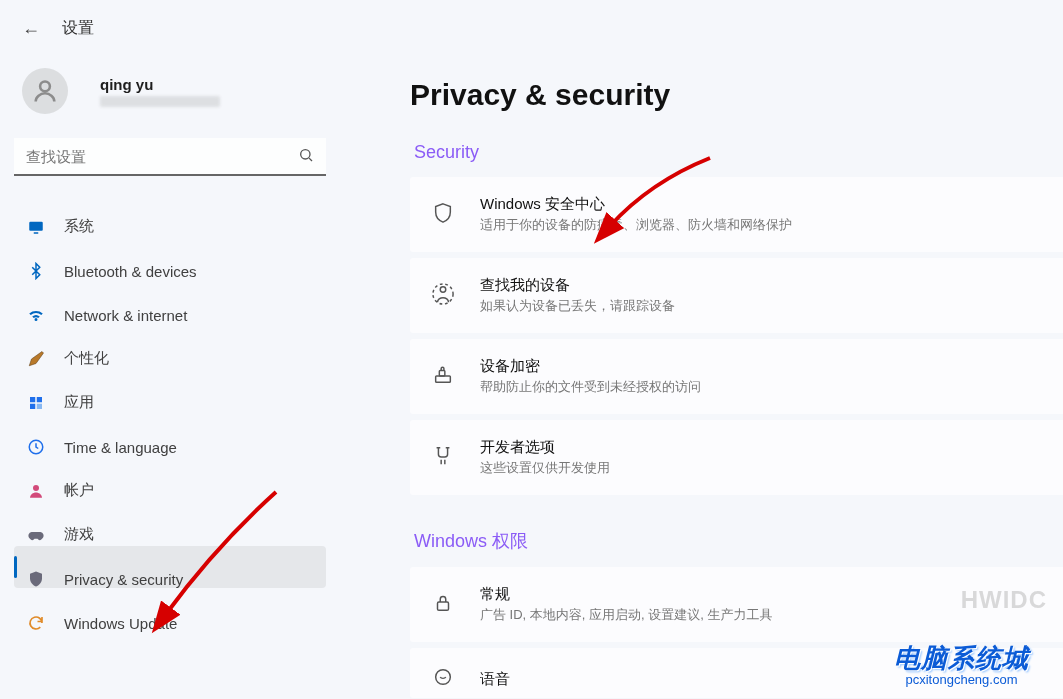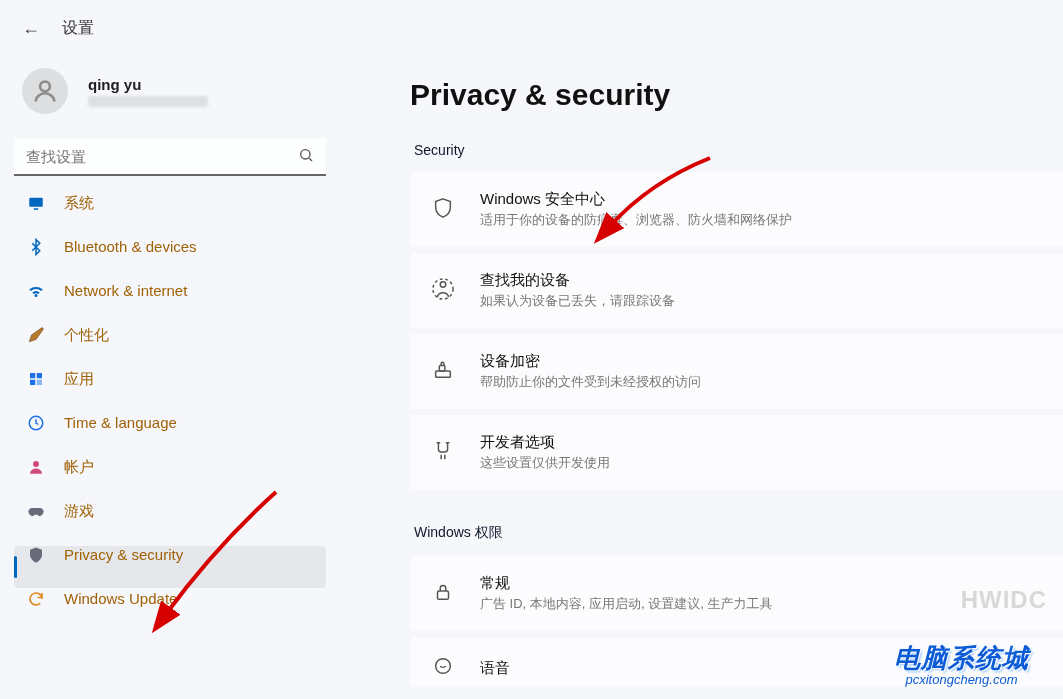--- a/index.html
+++ b/index.html
@@ -2,52 +2,52 @@
 <html><head>
   <meta charset="utf-8">
   <style>
     * { margin:0; padding:0; box-sizing:border-box; font-family:"Segoe UI","Microsoft YaHei",sans-serif; }
     body { width:1063px; height:699px; background:#f5f7fb; color:#1e1e1e; overflow:hidden; position:relative; }
     .topbar { height:56px; display:flex; align-items:center; padding:0 22px; gap:22px; }
     .back { font-size:18px; color:#444; cursor:pointer; }
     .title { font-size:16px; color:#333; }
     .layout { display:flex; height:calc(100% - 56px); }
     .sidebar { width:340px; padding:0 14px 10px 14px; }
-    .profile { display:flex; align-items:center; gap:20px; padding:12px 8px 18px 8px; }
+    .profile { display:flex; align-items:center; gap:32px; padding:12px 8px 18px 8px; }
     .avatar { width:46px; height:46px; border-radius:50%; background:#dcdee0; display:flex; align-items:center; justify-content:center; }
     .avatar svg { width:28px; height:28px; fill:none; stroke:#8c8c8c; stroke-width:2.2; }
     .profile-name { font-size:15px; font-weight:600; color:#1e1e1e; margin-bottom:3px; }
     .profile-sub { width:120px; height:11px; background:#dddfe2; border-radius:2px; filter:blur(1.5px); }
     .search { position:relative; margin:6px 0 18px 0; }
     .search input { width:100%; height:38px; padding:0 40px 0 12px; border:none; background:#ffffffcc; font-size:15px; color:#333; border-bottom:2px solid #666; }
     .search .mag { position:absolute; right:12px; top:50%; transform:translateY(-50%); color:#555; }
     .nav { display:flex; flex-direction:column; gap:2px; margin-top:4px; }
-    .item { display:flex; align-items:flex-start; gap:18px; height:42px; padding:0 12px; border-radius:4px; font-size:15px; color:#a16207; cursor:pointer; position:relative; }
+    .item { display:flex; align-items:flex-end; gap:18px; height:42px; padding:0 12px; border-radius:4px; font-size:15px; color:#404040; cursor:pointer; position:relative; }
     .item.active { background:#e5e7ea; }
     .item.active::before { content:""; position:absolute; left:0; top:10px; bottom:10px; width:3px; background:#0067c0; border-radius:2px; }
     .ic { width:20px; display:flex; align-items:center; justify-content:center; }
     .ic svg { width:18px; height:18px; }
     .main { flex:1; padding:22px 0 0 70px; overflow:hidden; }
     .page-title { font-size:30px; font-weight:600; margin-bottom:30px; color:#111; }
-    .section-head { font-size:14px; color:#0f172a; margin:6px 0 14px 4px; }
+    .section-head { font-size:18px; color:#8b5cf6; margin:6px 0 14px 4px; }
     .cards { display:flex; flex-direction:column; gap:6px; }
     .card { display:flex; align-items:center; background:#fcfcfe; padding:18px 22px; gap:22px; cursor:pointer; border-radius:3px 0 0 3px; }
     .card .cic { width:26px; color:#555; }
     .card .cic svg { width:22px; height:22px; fill:none; stroke:#555; stroke-width:1.6; }
     .card .ct { display:flex; flex-direction:column; gap:2px; }
     .card .ct .t1 { font-size:15px; color:#111; }
     .card .ct .t2 { font-size:13px; color:#777; }
     .gap { height:28px; }
     
     .arrow { position:absolute; pointer-events:none; }
     .arrow svg { overflow:visible; }
     
     .wm { position:absolute; right:34px; bottom:12px; text-align:center; line-height:1.1; }
     .wm .a { font-size:26px; font-weight:800; font-style:italic; color:#0b5bd6; text-shadow:1px 1px 0 #fff,2px 2px 2px #9cc8ff; letter-spacing:1px; }
-    .wm .b { font-size:13px; color:#0b5bd6;font-style:italic; }
+    .wm .b { font-size:13px; color:#0b5bd6; }
     .hw { position:absolute; right:16px; top:586px; font-size:24px; font-weight:700; color:rgba(150,150,150,0.35); letter-spacing:1px; }
   </style>
 </head>
 <body>
 
 <div class="topbar">
   <span class="back">←</span>
   <span class="title">设置</span>
 </div>
 

